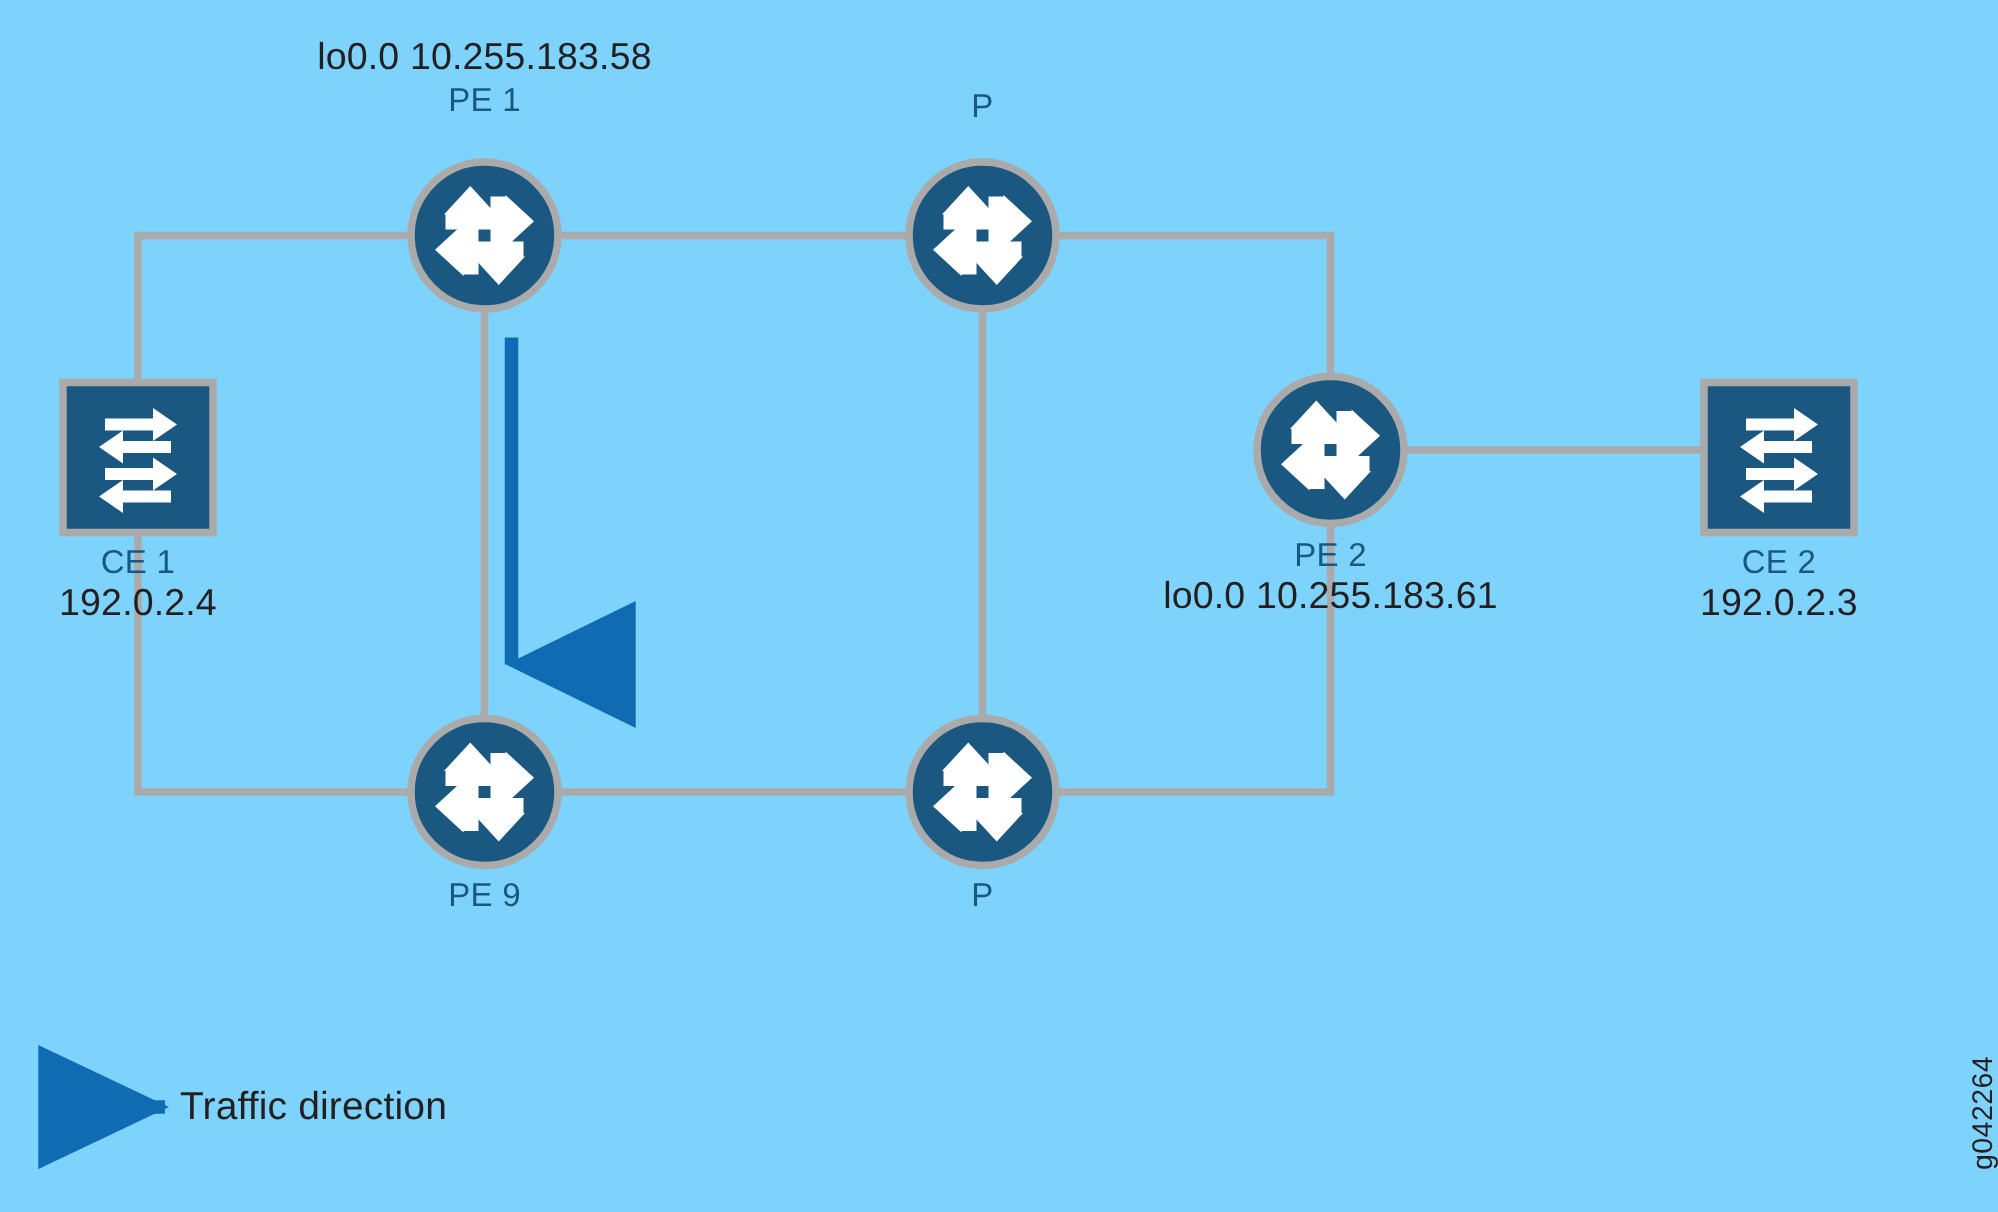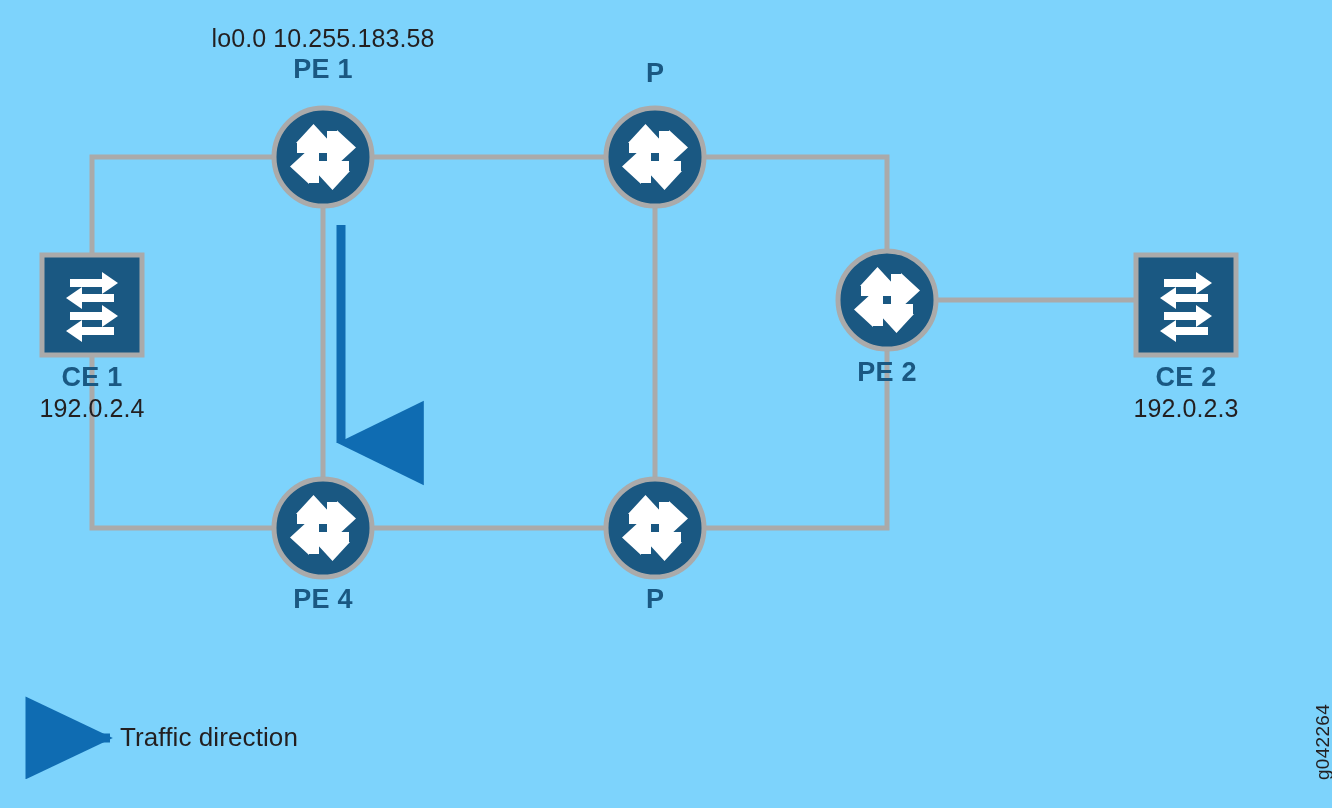--- a/index.html
+++ b/index.html
@@ -27,22 +27,22 @@
     height: 808px;
   }
   .node-label {
     position: absolute;
     text-align: center;
     white-space: nowrap;
     line-height: 1.18;
     pointer-events: none;
   }
   .label-name {
-    font-size: 27px;
-    font-weight: bold;
+    font-size: 22px;
+    font-weight: normal;
     color: #1a5882;
     letter-spacing: 0.2px;
   }
   .label-addr {
     font-size: 25px;
     font-weight: normal;
     color: #231f20;
     letter-spacing: 0.1px;
   }
   .legend-text {
@@ -155,24 +155,25 @@
     <div class="label-addr">lo0.0 10.255.183.58</div>
     <div class="label-name">PE 1</div>
   </div>
 
   <div class="node-label" style="left:555px; top:58px; width:200px;">
     <div class="label-name">P</div>
   </div>
 
   <div class="node-label" style="left:687px; top:357px; width:400px;">
     <div class="label-name">PE 2</div>
+    <div class="label-addr">lo0.0 10.255.183.61</div>
   </div>
 
   <div class="node-label" style="left:123px; top:584px; width:400px;">
-    <div class="label-name">PE 4</div>
+    <div class="label-name">PE 9</div>
   </div>
 
   <div class="node-label" style="left:555px; top:584px; width:200px;">
     <div class="label-name">P</div>
   </div>
 
   <div class="node-label" style="left:-78px; top:362px; width:340px;">
     <div class="label-name">CE 1</div>
     <div class="label-addr">192.0.2.4</div>
   </div>

